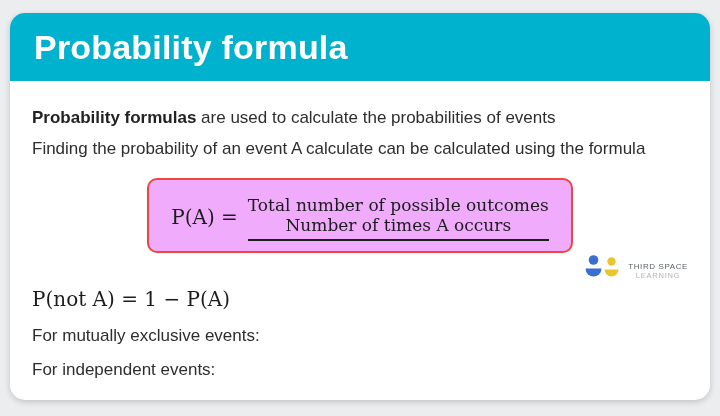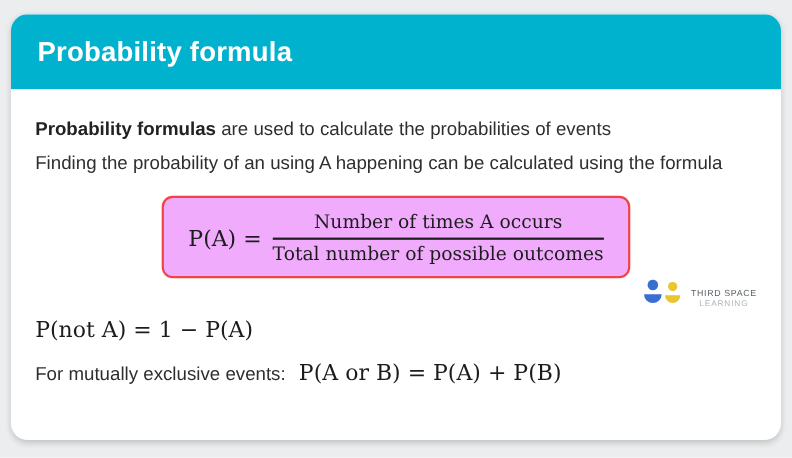--- a/index.html
+++ b/index.html
@@ -21,21 +21,21 @@
   }
 
   .card-header {
     height:68px;
     background:#00b2ce;
     display:flex; align-items:center;
     padding:0 24px;
   }
   .card-header h1 {
     color:#ffffff;
-    font-size:25px;
+    font-size:34px;
     font-weight:bold;
     letter-spacing:0.2px;
   }
 
   .card-body {
     position:relative;
     padding:23px 22px 0 22px;
     height:224px;
   }
 
@@ -92,40 +92,40 @@
   <div class="card">
 
     <div class="card-header">
       <h1>Probability formula</h1>
     </div>
 
     <div class="card-body">
 
       <p class="intro"><b>Probability formulas</b><span> are used to calculate the probabilities of events</span></p>
 
-      <p class="intro">Finding the probability of an using A happening can be calculated using the formula</p>
+      <p class="intro">Finding the probability of an event A calculate can be calculated using the formula</p>
 
       <div class="formula-box">
         <span class="math lhs">P(A) =</span>
         <span class="frac">
+          <span class="math den">Total number of possible outcomes</span>
           <span class="math num">Number of times A occurs</span>
-          <span class="math den">Total number of possible outcomes</span>
         </span>
       </div>
 
       <div class="frow frow-1">
         <span class="math fmath">P(not A) = 1 − P(A)</span>
       </div>
 
       <div class="frow frow-2">
         <span class="flabel">For mutually exclusive events:</span>
-        <span class="math fmath">P(A or B) = P(A) + P(B)</span>
       </div>
 
       <div class="frow frow-3">
+        <span class="flabel">For independent events:</span>
       </div>
 
       <div class="logo">
         <span>
           <svg width="37" height="28" viewBox="0 0 37 28" aria-hidden="true">
 
             <circle cx="27.5" cy="6.5" r="4.2" fill="#e9c530"></circle>
             <path d="M20.5 14.5 a7 7 0 0 0 14 0 Z" fill="#e9c530"></path>
 
             <circle cx="9.5" cy="5" r="4.8" fill="#3a6ed0"></circle>

